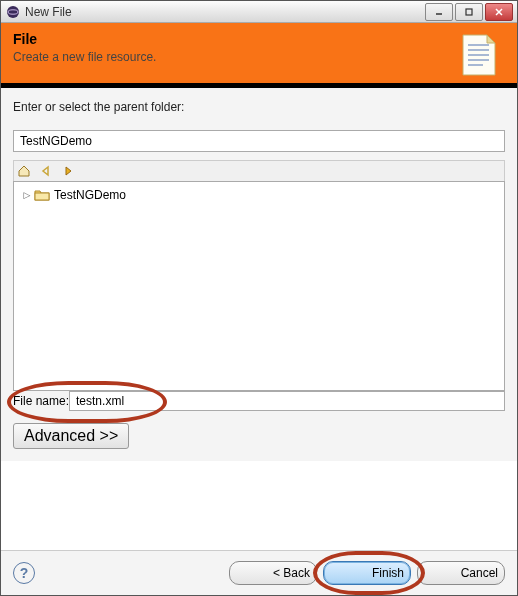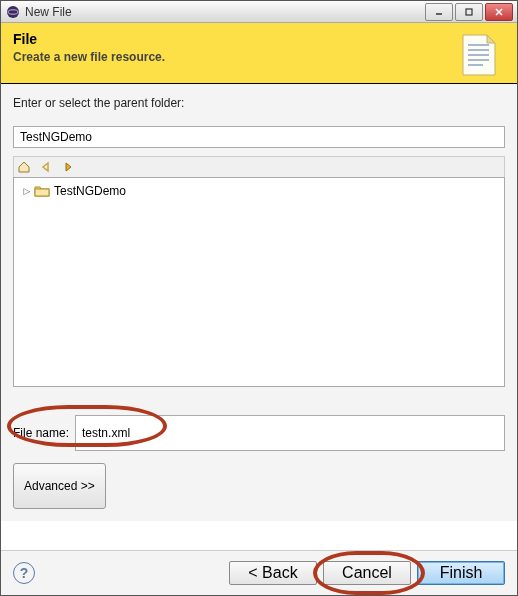--- a/index.html
+++ b/index.html
@@ -35,29 +35,29 @@
     border-radius: 2px;
     display: flex; align-items: center; justify-content: center;
     font-size: 10px;
   }
   .win-btn.close {
     background: linear-gradient(to bottom, #e88, #c43c3c);
     border-color: #933; color: #fff; font-weight: bold;
   }
   
   .header {
-    background: #fde047;
+    background: #f97316;
     padding: 8px 12px 4px 12px;
-    border-bottom: 1px solid #000000;
+    border-bottom: 5px solid #000000;
     display: flex;
     align-items: flex-start;
   }
   .header-text { flex: 1; }
   .header-title { font-size: 14px; font-weight: bold; margin-bottom: 3px; }
-  .header-desc { color: #444; font-weight: bold; }
+  .header-desc { color: #444; }
   .header-icon {
     width: 48px; height: 48px;
     margin-left: 8px;
   }
   
   .content {
     padding: 12px;
     background: #f4f4f4;
   }
   .label { margin-bottom: 16px; color: #222; }
@@ -95,43 +95,41 @@
     padding-left: 4px;
   }
   .tree-expander {
     width: 10px; height: 10px;
     display: flex; align-items: center; justify-content: center;
     font-size: 9px; color: #666; margin-right: 2px;
   }
   .tree-icon { width: 16px; height: 16px; margin-right: 4px; display:flex; align-items:center; justify-content:center;}
   
   .filename-row {
-    margin-top: 28px;
-    display: flex;
-    align-items: center;
-    gap: 6px;
+    display: flex;
+    align-items: center;
     position: relative;
   }
-  .filename-row .text-input { flex: 1; height: 36px; }
+  .filename-row .text-input { flex: 1; height: 20px; }
   .highlight-oval {
     position: absolute;
     border: 4px solid #b0381e;
     border-radius: 50% / 65%;
     pointer-events: none;
   }
   .highlight-filename {
     left: -6px; top: -10px; width: 160px; height: 42px;
   }
   .adv-btn {
     margin-top: 12px;
-    padding: 15px 10px;
+    padding: 3px 10px;
     border: 1px solid #999;
     background: linear-gradient(to bottom,#fafafa,#e2e2e2);
     border-radius: 3px;
-    font-family: inherit; font-size: 12px;
+    font-family: inherit; font-size: 16px;
   }
   
   .bottom {
     position: absolute;
     left: 1px; right: 1px; bottom: 1px;
     border-top: 1px solid #ccc;
     background: #f4f4f4;
     padding: 10px 12px;
     display: flex;
     align-items: center;
@@ -141,23 +139,23 @@
     border: 1.5px solid #5a7aa5;
     border-radius: 50%;
     display: flex; align-items:center; justify-content:center;
     color: #5a7aa5; font-weight: bold; font-size: 14px;
   }
   .btn-row { flex: 1; display:flex; justify-content:flex-end; gap:6px; position: relative;}
   .dlg-btn {
     width: 88px; height: 24px;
     border: 1px solid #8a8a8a;
     background: linear-gradient(to bottom,#fafafa,#e4e4e4);
-    border-radius: 2px;
-    font-family: inherit; font-size: 16px;
-    text-align: center;
+    border-radius: 10px;
+    font-family: inherit; font-size: 12px;
+    text-align: right;
   }
   .dlg-btn:disabled { color: #999; }
   .dlg-btn.primary {
     background: linear-gradient(to bottom,#dceeff,#aad4f5);
     border: 1px solid #3a78b5;
     box-shadow: 0 0 0 1px #7bb3e0 inset;
   }
   .highlight-finish {
     right: 80px; top: -10px; width: 112px; height: 44px;
   }
@@ -253,16 +251,16 @@
   </div>
 
   <button class="adv-btn">Advanced &gt;&gt;</button>
 </div>
 
 <div class="bottom">
   <div class="help-icon">?</div>
   <div class="btn-row">
     <div class="highlight-oval highlight-finish"></div>
     <button class="dlg-btn">&lt; Back</button>
+    <button class="dlg-btn primary">Finish</button>
     <button class="dlg-btn">Cancel</button>
-    <button class="dlg-btn primary">Finish</button>
   </div>
 </div>
 
 </body></html>

